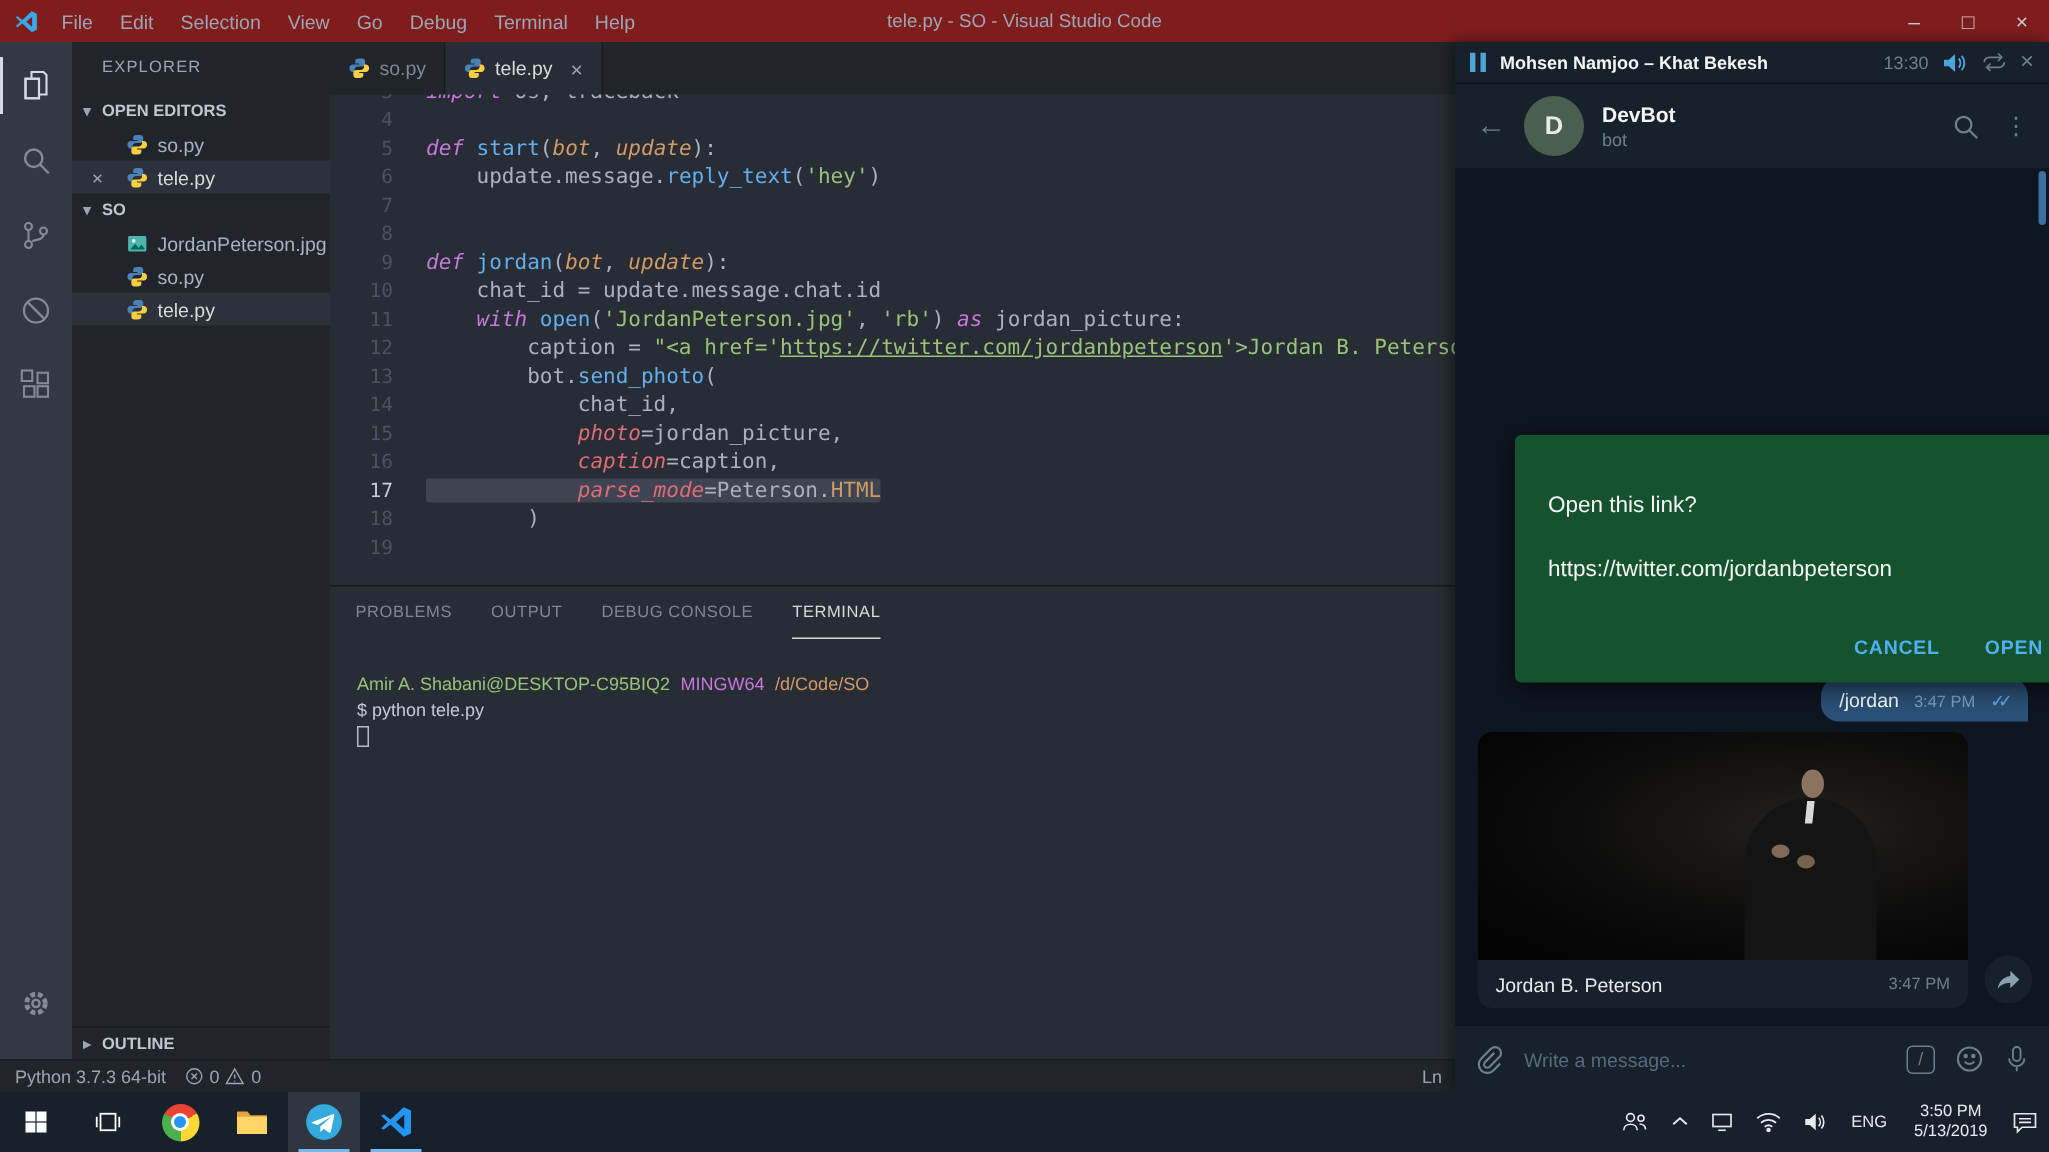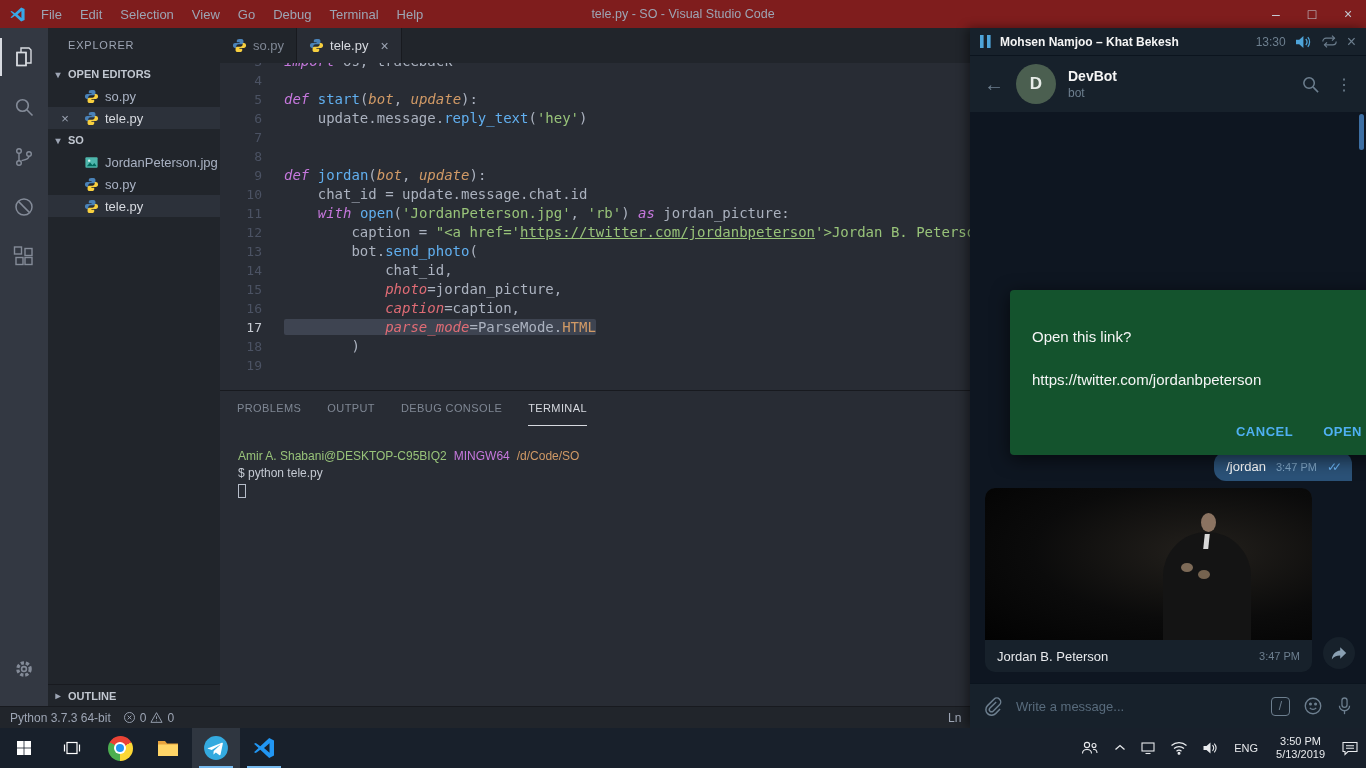--- a/index.html
+++ b/index.html
@@ -395,21 +395,21 @@
             <div class="code-line">
                 <span class="ln">15</span>
                 <span class="ct"><span class="t-fg">            </span><span class="t-prop">photo</span><span class="t-fg">=jordan_picture,</span></span>
               </div>
             <div class="code-line">
                 <span class="ln">16</span>
                 <span class="ct"><span class="t-fg">            </span><span class="t-prop">caption</span><span class="t-fg">=caption,</span></span>
               </div>
             <div class="code-line cur">
                 <span class="ln">17</span>
-                <span class="ct"><span class="sel"><span class="t-fg">            </span><span class="t-prop">parse_mode</span><span class="t-fg">=ParseMode.</span><span class="t-const">HTML</span></span></span>
+                <span class="ct"><span class="sel"><span class="t-fg">            </span><span class="t-prop">parse_mode</span><span class="t-fg">=Peterson.</span><span class="t-const">HTML</span></span></span>
               </div>
             <div class="code-line">
                 <span class="ln">18</span>
                 <span class="ct"><span class="t-fg">        )</span></span>
               </div>
             <div class="code-line">
                 <span class="ln">19</span>
               </div>
           </div>
         </div>

